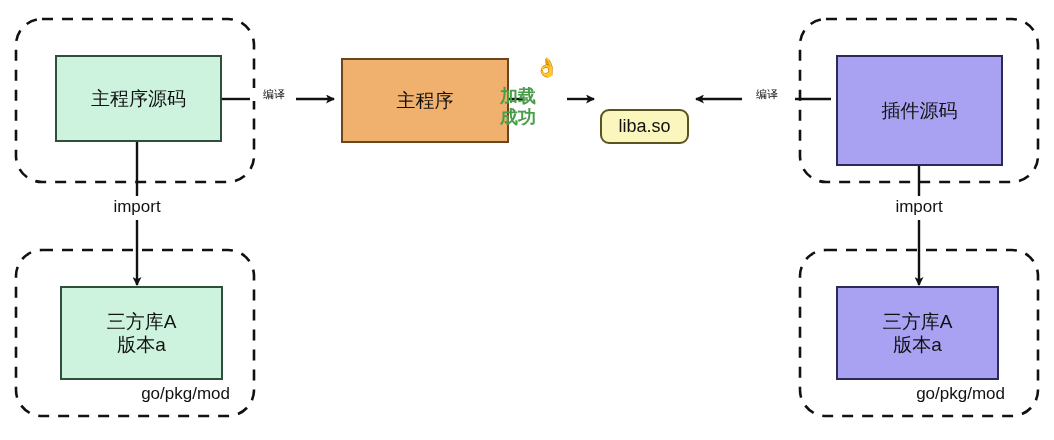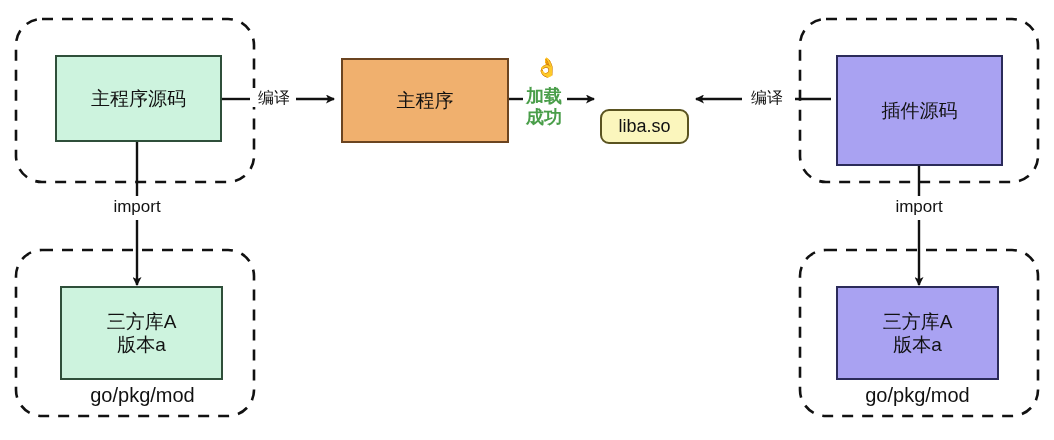--- a/index.html
+++ b/index.html
@@ -59,35 +59,35 @@
   .edge-label {
     position: absolute;
     font-size: 17px;
     color: #111111;
     background: #ffffff;
     line-height: 1.2;
     white-space: nowrap;
     text-align: center;
   }
   .edge-label.cjk {
-    font-size: 16px;
+    font-size: 11px;
   }
   .edge-label.success {
     color: #4a9e4a;
     font-weight: bold;
     font-size: 18px;
     line-height: 1.18;
     background: transparent;
   }
   .container-caption {
     position: absolute;
-    font-size: 20px;
+    font-size: 17px;
     color: #111111;
     white-space: nowrap;
-    text-align: center;
+    text-align: right;
   }
   .emoji-ok {
     position: absolute;
     font-size: 19px;
     line-height: 1;
   }
 </style>
 </head>
 <body>
 
@@ -153,21 +153,21 @@
   <div class="edge-label cjk" style="left:252px; top:88px; width:44px;">
     <span>编译</span>
   </div>
 
   <div class="edge-label cjk" style="left:744px; top:88px; width:46px;">
     <span>编译</span>
   </div>
 
   <span class="emoji-ok" style="left:535px; top:58px;">👌</span>
 
-  <div class="edge-label success" style="left:521px; top:86px; width:46px;">
+  <div class="edge-label success" style="left:495px; top:86px; width:46px;">
     <div>加载</div>
     <div>成功</div>
   </div>
 
   <div class="edge-label" style="left:97px; top:197px; width:80px;">
     <span>import</span>
   </div>
 
   <div class="edge-label" style="left:879px; top:197px; width:80px;">
     <span>import</span>

